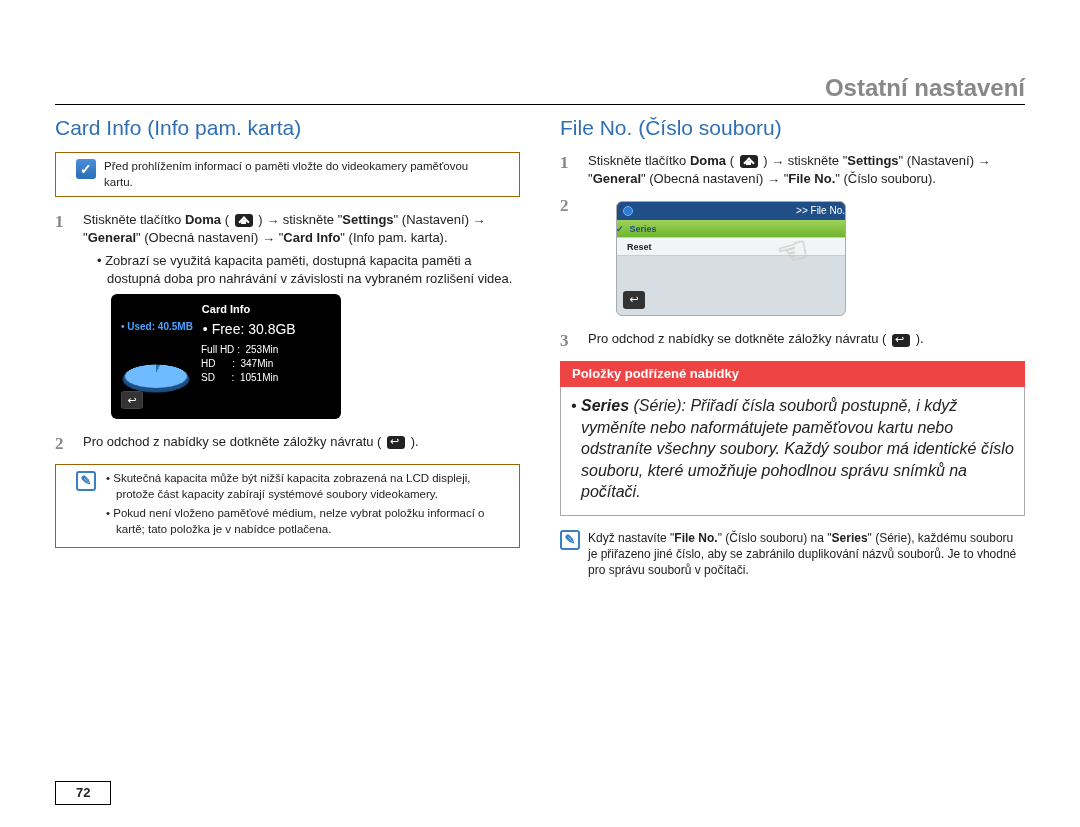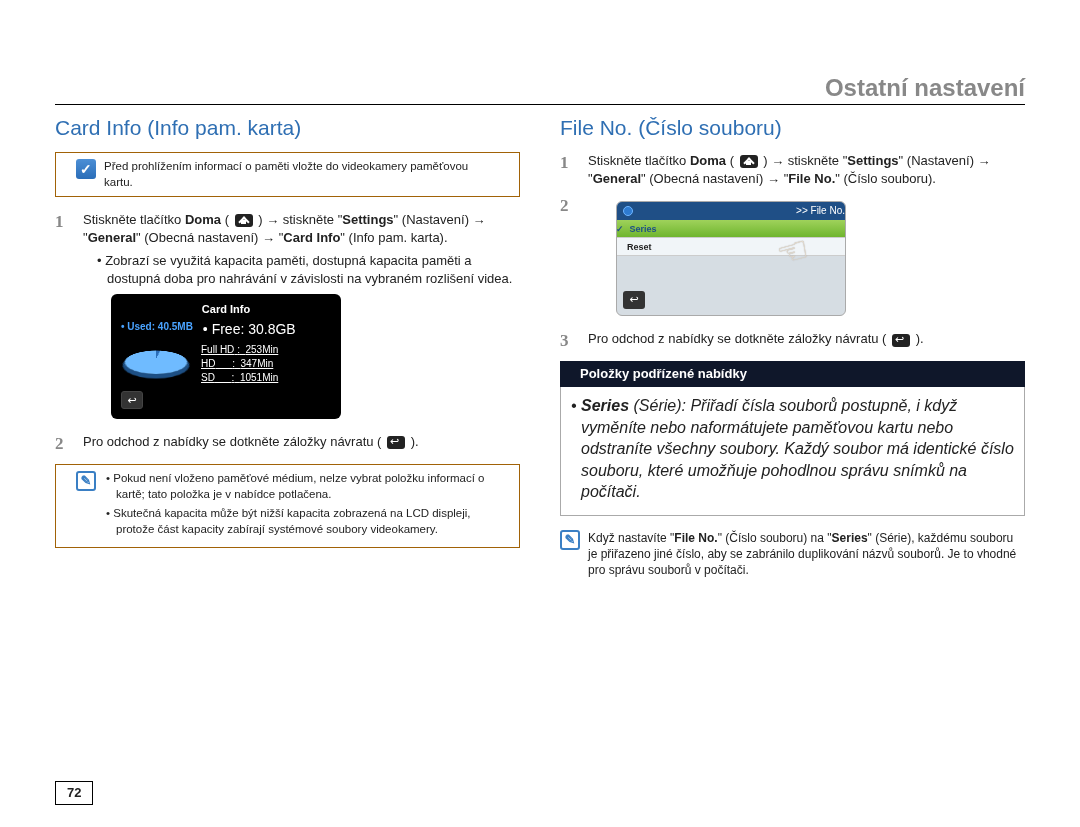--- a/index.html
+++ b/index.html
@@ -136,21 +136,21 @@
     background: #000;
     border-radius: 6px;
     padding: 8px 10px 10px 10px;
     color: #fff;
     font-size: 10px;
     margin: 6px 0 6px 28px;
   }
   .cardinfo-title { text-align: center; font-weight: bold; font-size: 11px; margin-bottom: 4px; }
   .cardinfo-used { color: #4aa3ff; font-weight: bold; font-size: 10px; }
   .cardinfo-free { color: #fff; font-size: 14px; }
-  .cardinfo-body { display: flex; gap: 10px; align-items: flex-start; text-decoration: underline; }
+  .cardinfo-body { display: flex; gap: 10px; align-items: flex-end; }
   .pie {
     width: 70px; height: 28px;
     position: relative;
     perspective: 100px;
   }
   .pie .disc {
     width: 60px; height: 60px;
     border-radius: 50%;
     background: conic-gradient(#2a6db8 0deg 10deg, #6fbbff 10deg 360deg);
     transform: rotateX(70deg);
@@ -223,42 +223,42 @@
   }
   .fileno-back {
     position: absolute;
     left: 6px; bottom: 6px;
     width: 22px; height: 18px;
     background: #333;
     border-radius: 3px;
     color:#fff; text-align:center; line-height:16px; font-size:11px;
   }
   .sub-hdr {
-    background: #0f172a; color: #fff;
-    font-weight: bold;
-    padding: 4px 20px;
+    background: #ef4444; color: #fff;
+    font-weight: bold;
+    padding: 4px 12px;
     font-size: 13px;
     margin: 8px 0 0 0;
   }
   .sub-box {
     border: 1px solid #aaa;
     border-top: none;
     padding: 8px 8px;
     font-size: 16px;
     margin-bottom: 14px;
     font-style: italic;
   }
   .sub-box .bul { padding-left: 12px; text-indent: -10px; margin-bottom:4px; }
   .page-num {
     position: absolute;
     left: 55px;
     bottom: 22px;
     border: 1px solid #000;
     font-weight: bold;
-    padding: 2px 11px;
+    padding: 2px 20px;
     font-size: 13px;
   }
   .note-ul{margin:0;padding:0;list-style:none;}
   .note-ul li{padding-left:12px;text-indent:-10px;margin-bottom:4px;}
 </style>
 </head>
 <body>
 <div class="page">
 
   <div class="header-title">Ostatní nastavení</div>
@@ -305,22 +305,22 @@
       <div class="step">
         <div class="step-num">2</div>
         <div class="step-body">
           <span>Pro odchod z nabídky se dotkněte záložky návratu ( </span><span class="back-btn"></span><span> ).</span>
         </div>
       </div>
 
       <div class="note-box">
         <div class="note-icon-tip">✎</div>
         <ul class="note-ul">
+          <li>• <span>Skutečná kapacita může být nižší kapacita zobrazená na LCD displeji, protože část kapacity zabírají systémové soubory videokamery.</span></li>
           <li>• <span>Pokud není vloženo paměťové médium, nelze vybrat položku informací o kartě; tato položka je v nabídce potlačena.</span></li>
-          <li>• <span>Skutečná kapacita může být nižší kapacita zobrazená na LCD displeji, protože část kapacity zabírají systémové soubory videokamery.</span></li>
         </ul>
       </div>
     </div>
 
     <div class="col">
       <h2>File No. (Číslo souboru)</h2>
 
       <div class="step">
         <div class="step-num">1</div>
         <div class="step-body">

